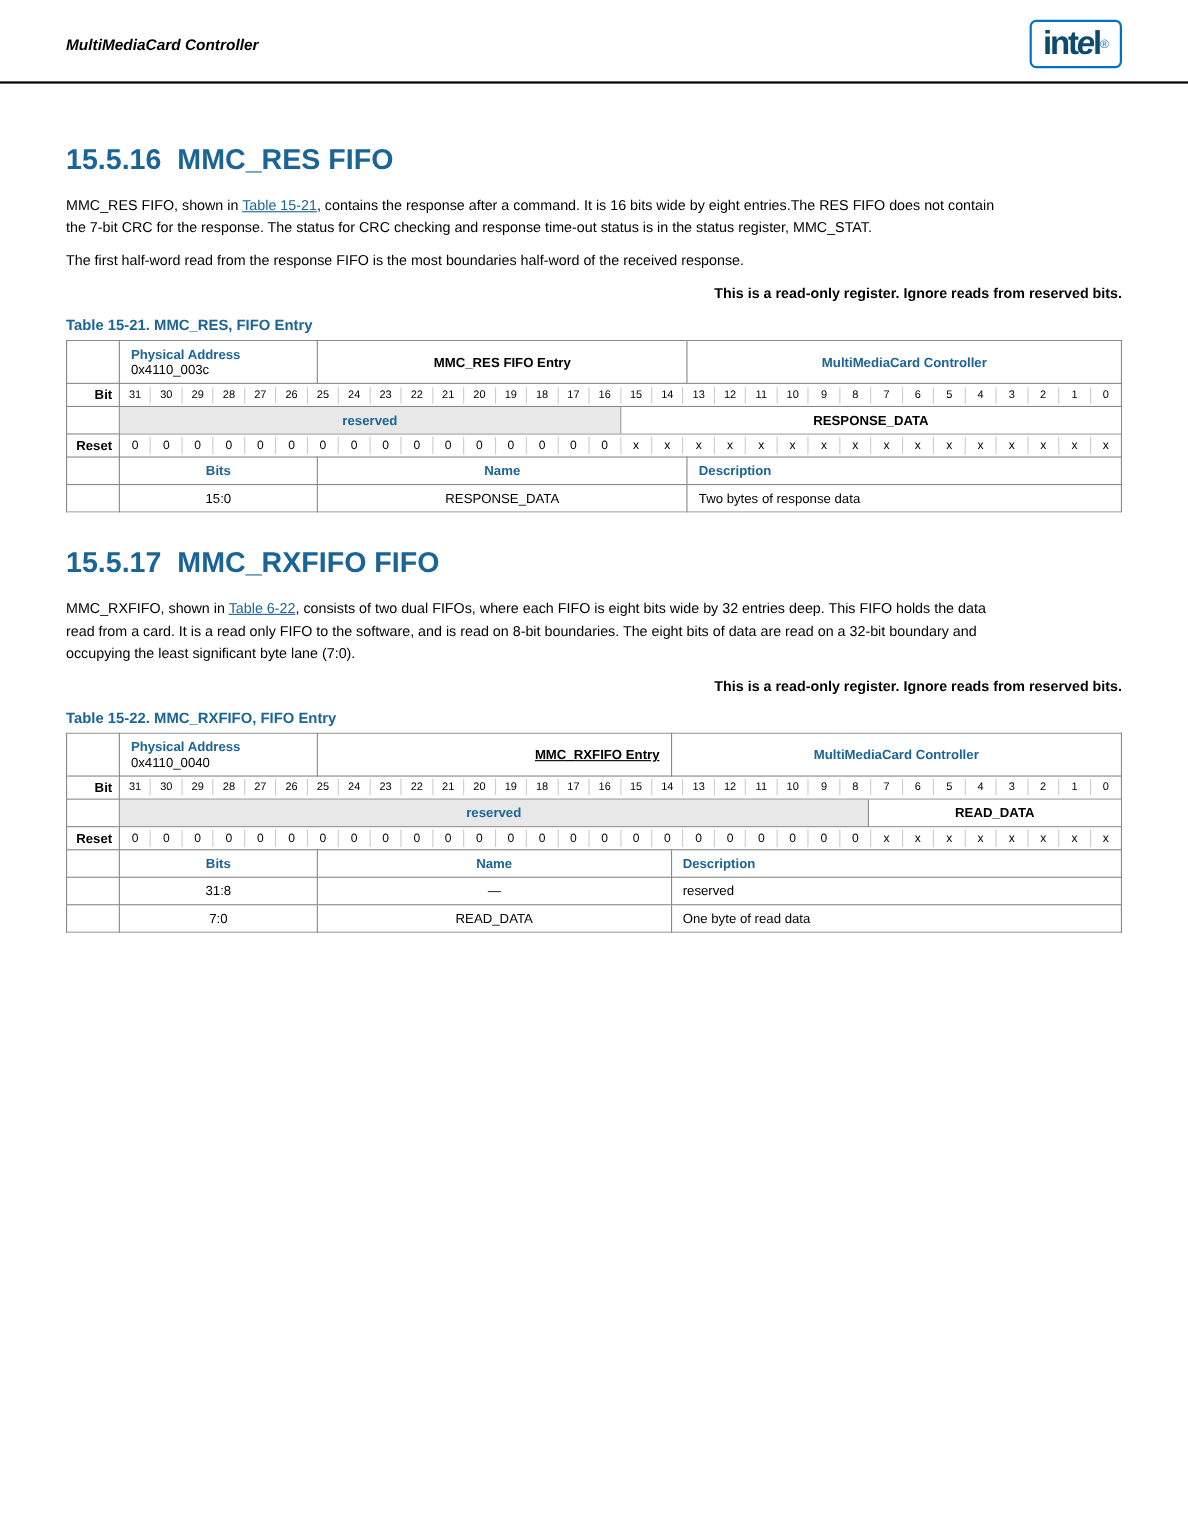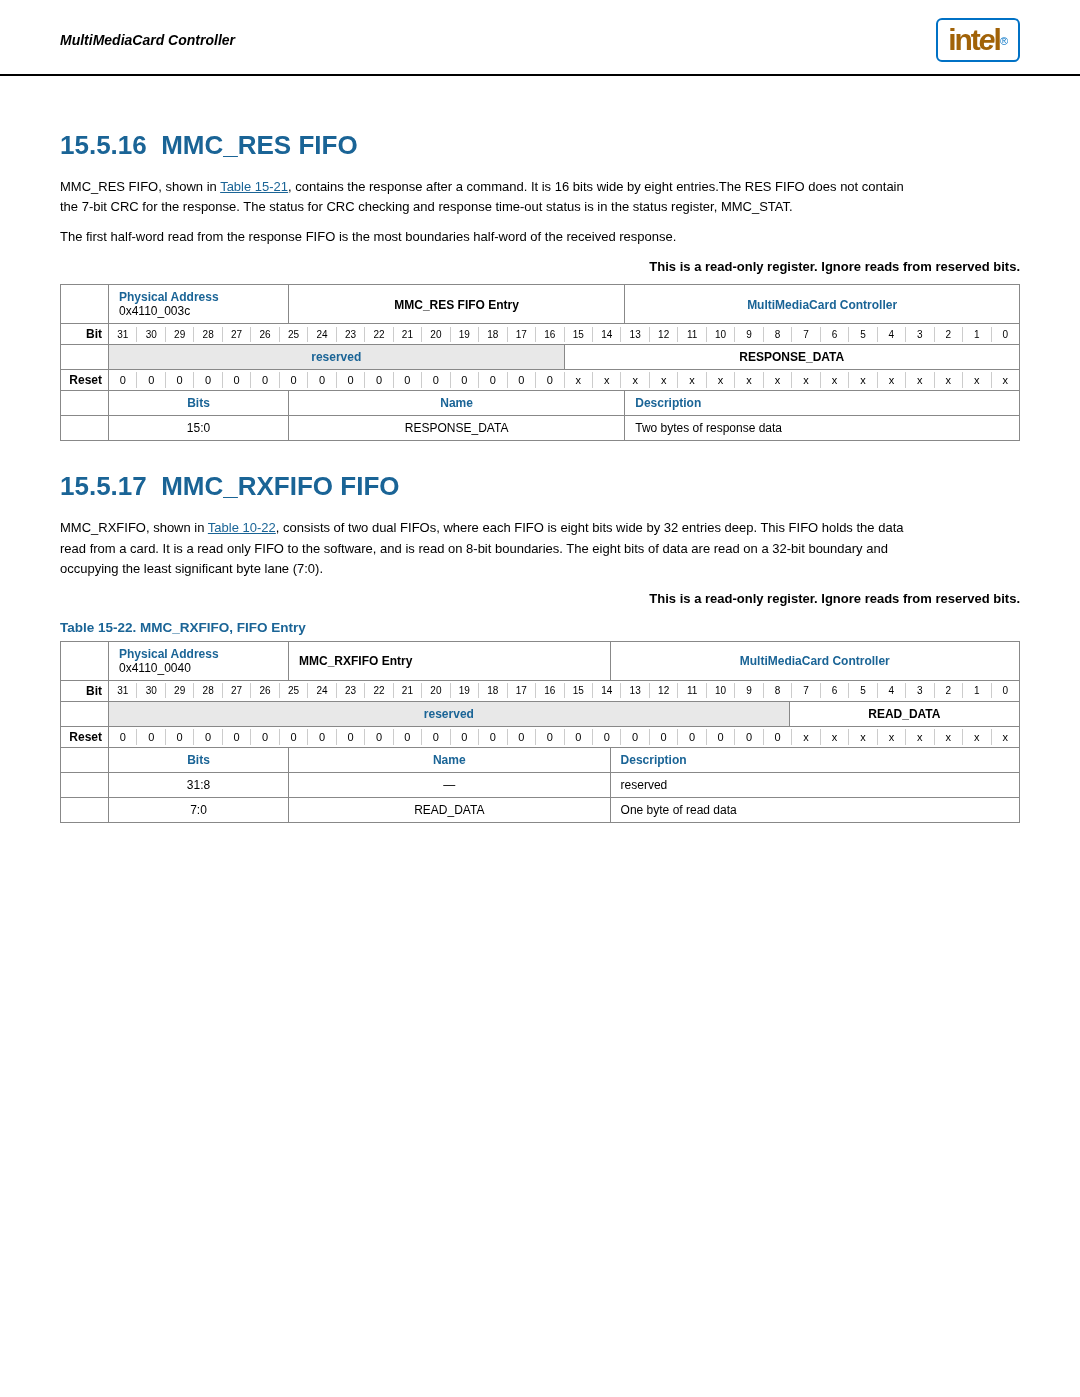--- a/index.html
+++ b/index.html
@@ -105,21 +105,21 @@
     
     .logo-box {
       border: 2px solid #0071c5;
       border-radius: 6px;
       padding: 3px 10px;
       display: inline-block;
     }
     .logo-text {
       font-size: 30px;
       font-weight: bold;
-      color: #a16207;
+      color: #0c4a6e;
       font-family: 'Arial Black', Arial, sans-serif;
       letter-spacing: -2px;
     }
     .logo-reg {
       font-size: 11px;
       color: #0071c5;
       vertical-align: super;
       font-weight: normal;
     }
     .table-container { overflow-x: auto; }
@@ -153,20 +153,21 @@
       </div>
 
       <p class="body-text">
         MMC_RES FIFO, shown in <span class="link-text">Table 15-21</span>, contains the response after a command. It is 16 bits wide by eight entries.The RES FIFO does not contain the 7-bit CRC for the response. The status for CRC checking and response time-out status is in the status register, MMC_STAT.
       </p>
 
       <p class="body-text">The first half-word read from the response FIFO is the most boundaries half-word of the received response.</p>
 
       <p class="bold-text">This is a read-only register. Ignore reads from reserved bits.</p>
 
+      <div class="table-heading">Table 15-21. MMC_RES, FIFO Entry</div>
 
       <div class="table-container">
         <table class="reg-full-table">
 
           <tbody>
               <tr>
             <td style="width:48px; border:1px solid #888;"></td>
             <td style="border:1px solid #888; padding:5px 10px; width:180px; vertical-align:top;">
               <div class="cell-title" style="color:#1a6496;font-weight:bold;font-size:12px;">Physical Address</div>
               <div class="cell-value" style="font-size:12px;">0x4110_003c</div>
@@ -287,38 +288,38 @@
           </table>
       </div>
     </div>
 
     <div style="margin-top:20px;">
       <div class="section-heading">
         <span>15.5.17</span>&nbsp;&nbsp;<span>MMC_RXFIFO FIFO</span>
       </div>
 
       <p class="body-text">
-        MMC_RXFIFO, shown in <span class="link-text">Table 10-22</span>, consists of two dual FIFOs, where each FIFO is eight bits wide by 32 entries deep. This FIFO holds the data read from a card. It is a read only FIFO to the software, and is read on 8-bit boundaries. The eight bits of data are read on a 32-bit boundary and occupying the least significant byte lane (7:0).
+        MMC_RXFIFO, shown in <span class="link-text">Table 6-22</span>, consists of two dual FIFOs, where each FIFO is eight bits wide by 32 entries deep. This FIFO holds the data read from a card. It is a read only FIFO to the software, and is read on 8-bit boundaries. The eight bits of data are read on a 32-bit boundary and occupying the least significant byte lane (7:0).
       </p>
 
       <p class="bold-text">This is a read-only register. Ignore reads from reserved bits.</p>
 
       <div class="table-heading">Table 15-22. MMC_RXFIFO, FIFO Entry</div>
 
       <div class="table-container">
         <table class="reg-full-table">
 
           <tbody>
               <tr>
             <td style="width:48px; border:1px solid #888;"></td>
             <td style="border:1px solid #888; padding:5px 10px; width:180px; vertical-align:top;">
               <div class="cell-title" style="color:#1a6496;font-weight:bold;font-size:12px;">Physical Address</div>
               <div class="cell-value" style="font-size:12px;">0x4110_0040</div>
             </td>
-            <td style="border:1px solid #888; padding:5px 10px; text-align:left; vertical-align:middle;">
+            <td style="border:1px solid #888; padding:5px 10px; text-align:right; vertical-align:middle;text-decoration:underline;">
               <span style="font-size:12px; font-weight:bold;">MMC_RXFIFO Entry</span>
             </td>
             <td style="border:1px solid #888; padding:5px 10px; text-align:center; vertical-align:middle;">
               <span style="font-size:12px; font-weight:bold; color:#1a6496;">MultiMediaCard Controller</span>
             </td>
           </tr>
 
           <tr>
             <td style="border:1px solid #888; padding:3px 6px; font-weight:bold; font-size:12px; text-align:right; vertical-align:middle;">Bit</td>
             <td colspan="3" style="border:1px solid #888; padding:0;">

